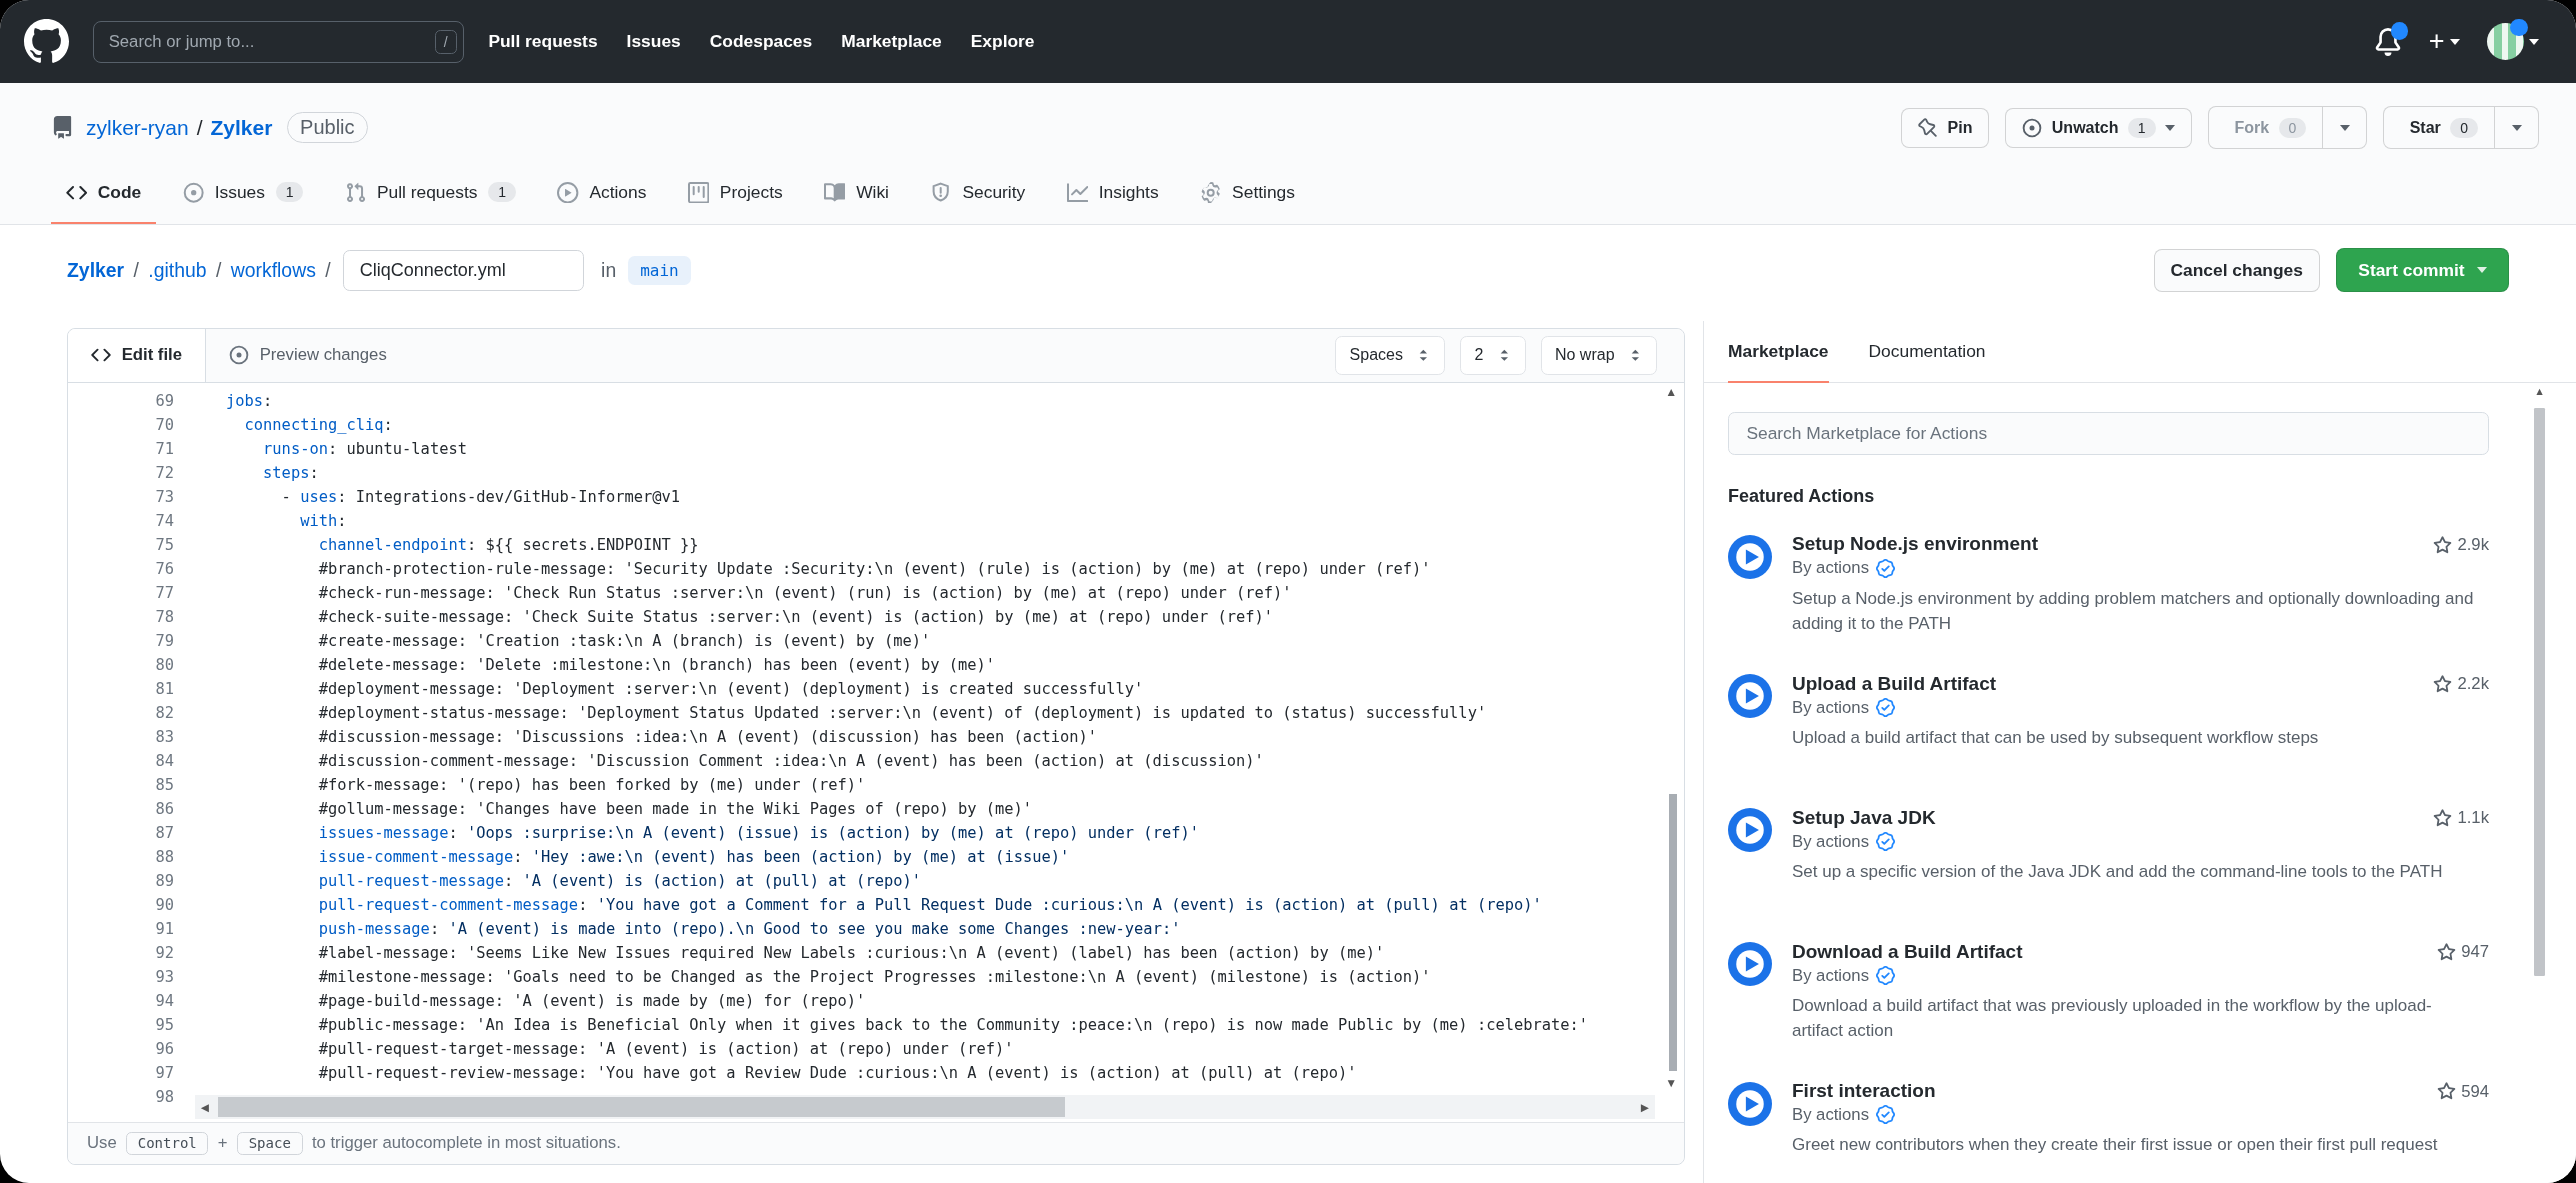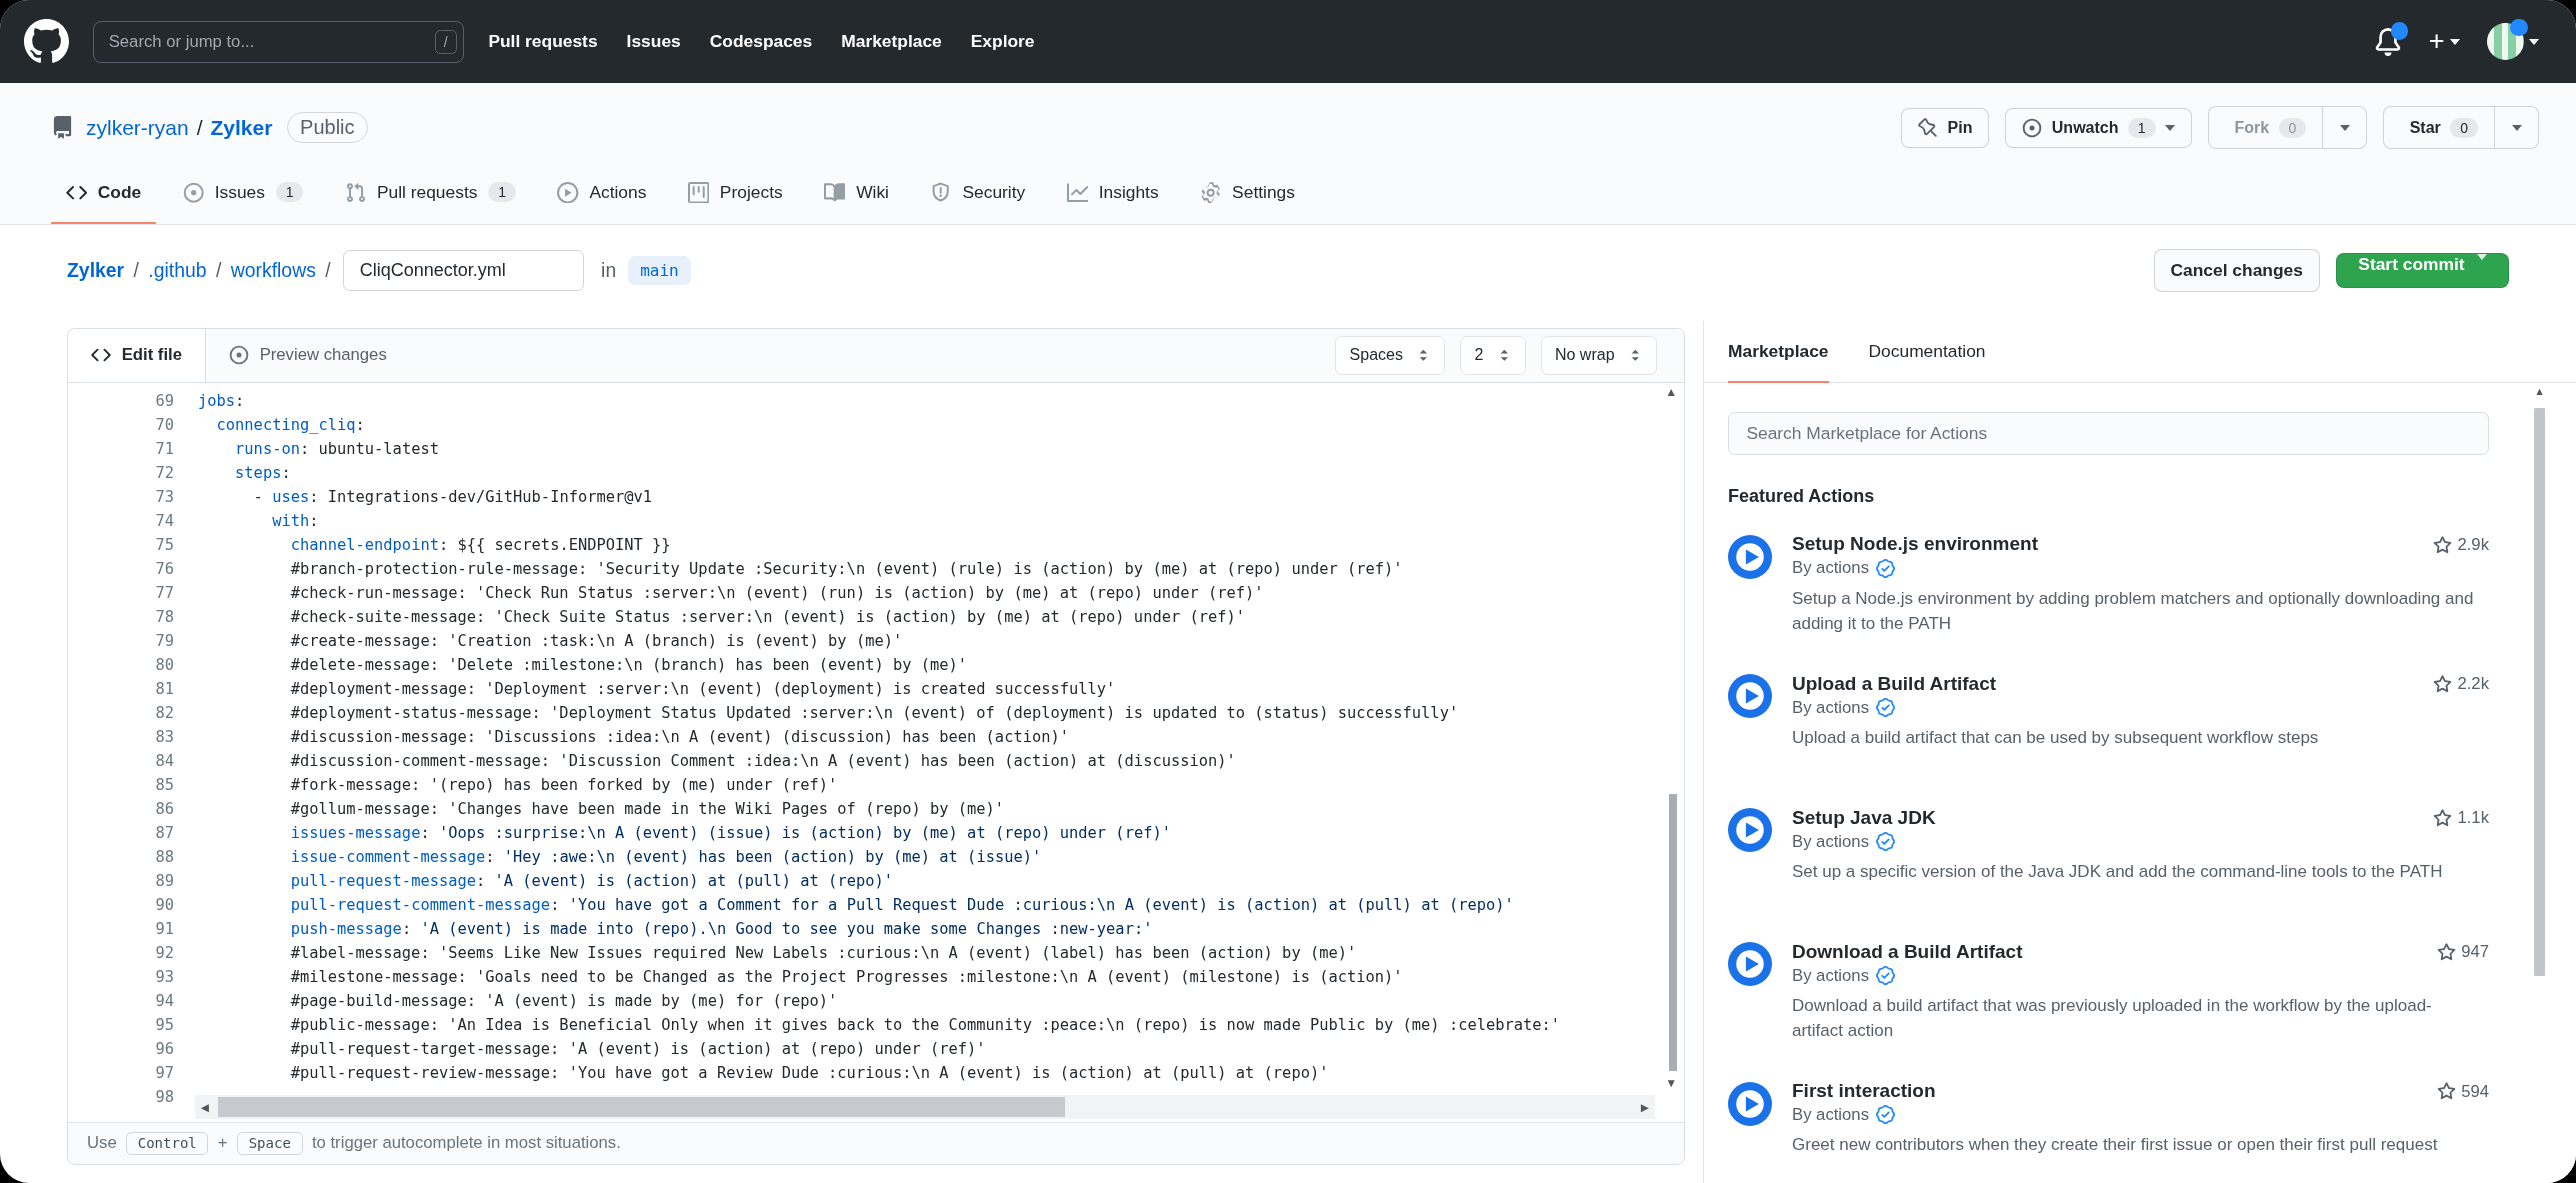--- a/index.html
+++ b/index.html
@@ -58,22 +58,22 @@
   .crumb-row{display:flex;align-items:center;margin:23px 67px 0 67px;font-size:19.4px;height:44px;}
   .crumb-link{color:#0366d6;cursor:pointer;}
   .crumb-link.bold{font-weight:700;}
   .crumb-sep{color:#586069;margin:0 9.4px;}
   .filename-input{width:241px;height:41px;border:0.7px solid #d1d5da;border-radius:6.7px;margin:0 2.7px;
     padding:0 16px;font-size:18px;color:#24292e;font-family:"Liberation Sans",sans-serif;background:#fff;box-sizing:border-box;}
   .in-label{color:#586069;margin:0 12px 0 14.7px;}
   .branch-badge{background:#e8f1fb;color:#0366d6;font-family:"DejaVu Sans Mono",monospace;font-size:16px;
     padding:5.3px 12px;border-radius:6.7px;}
   .crumb-actions{margin-left:auto;display:flex;gap:16px;align-items:center;}
-  .btn-green{height:35px;background:#2ea44f;border:0.7px solid rgba(27,31,36,.15);border-radius:8px;color:#fff;
-    display:flex;align-items:flex-start;gap:12px;padding:0 21.4px;font-size:17.4px;font-weight:700;cursor:pointer;}
+  .btn-green{height:44px;background:#2ea44f;border:0.7px solid rgba(27,31,36,.15);border-radius:8px;color:#fff;
+    display:flex;align-items:center;gap:12px;padding:0 21.4px;font-size:17.4px;font-weight:700;cursor:pointer;}
   .btn-green .caret{color:rgba(255,255,255,.85);}
   .btn-plain{height:43px;font-size:17.4px;justify-content:flex-end;}
 
   
   .content{position:absolute;top:321px;left:0;right:0;bottom:0;}
 
   
   .editor-card{position:absolute;left:67px;top:6.7px;width:1618px;height:837px;border:0.7px solid #d8dee4;
     border-radius:8px;background:#fff;box-sizing:border-box;display:flex;flex-direction:column;}
   .editor-head{height:53px;background:#fafbfc;border-bottom:0.7px solid #d8dee4;border-radius:8px 8px 0 0;
@@ -87,21 +87,21 @@
   .head-controls{margin-left:auto;display:flex;align-items:center;gap:14.7px;padding-right:27px;}
   .sel{display:flex;align-items:center;gap:13.4px;height:37px;border:0.7px solid #e1e4e8;border-radius:6.7px;
     padding:0 13.4px;font-size:16px;color:#24292e;background:#fff;cursor:pointer;}
   .sel .updown{width:14.7px;height:14.7px;color:#586069;}
   .sel .updown svg{width:100%;height:100%;}
 
   .code-area{position:relative;flex:1;overflow:hidden;cursor:text;}
   .code-line{display:flex;height:24px;line-height:24px;font-family:"DejaVu Sans Mono",monospace;font-size:15.4px;white-space:pre;}
   .code-line.clip-top{margin-top:-17.4px;}
   .ln{width:106px;flex:none;text-align:right;padding-right:24px;color:#6e7781;}
-  .code-text{flex:1;}
+  .code-text{flex:1;margin-left:28px;}
   .seg-k{color:#005cc5;}
   .seg-p{color:#24292e;}
   .seg-s{color:#032f62;}
 
   
   .hscroll{position:absolute;left:127px;right:29px;bottom:2.7px;height:24px;background:#f1f3f5;display:flex;align-items:center;}
   .hs-arrow{width:20px;color:#555;font-size:13.4px;text-align:center;flex:none;cursor:pointer;}
   .hs-thumb{position:absolute;left:23px;width:58%;top:2px;bottom:2px;background:#c6cace;cursor:grab;}
   .vscroll{position:absolute;right:2.7px;top:2.7px;bottom:32px;width:20px;}
   .vs-arrow{position:absolute;left:0;width:20px;color:#555;font-size:12px;text-align:center;cursor:pointer;}

